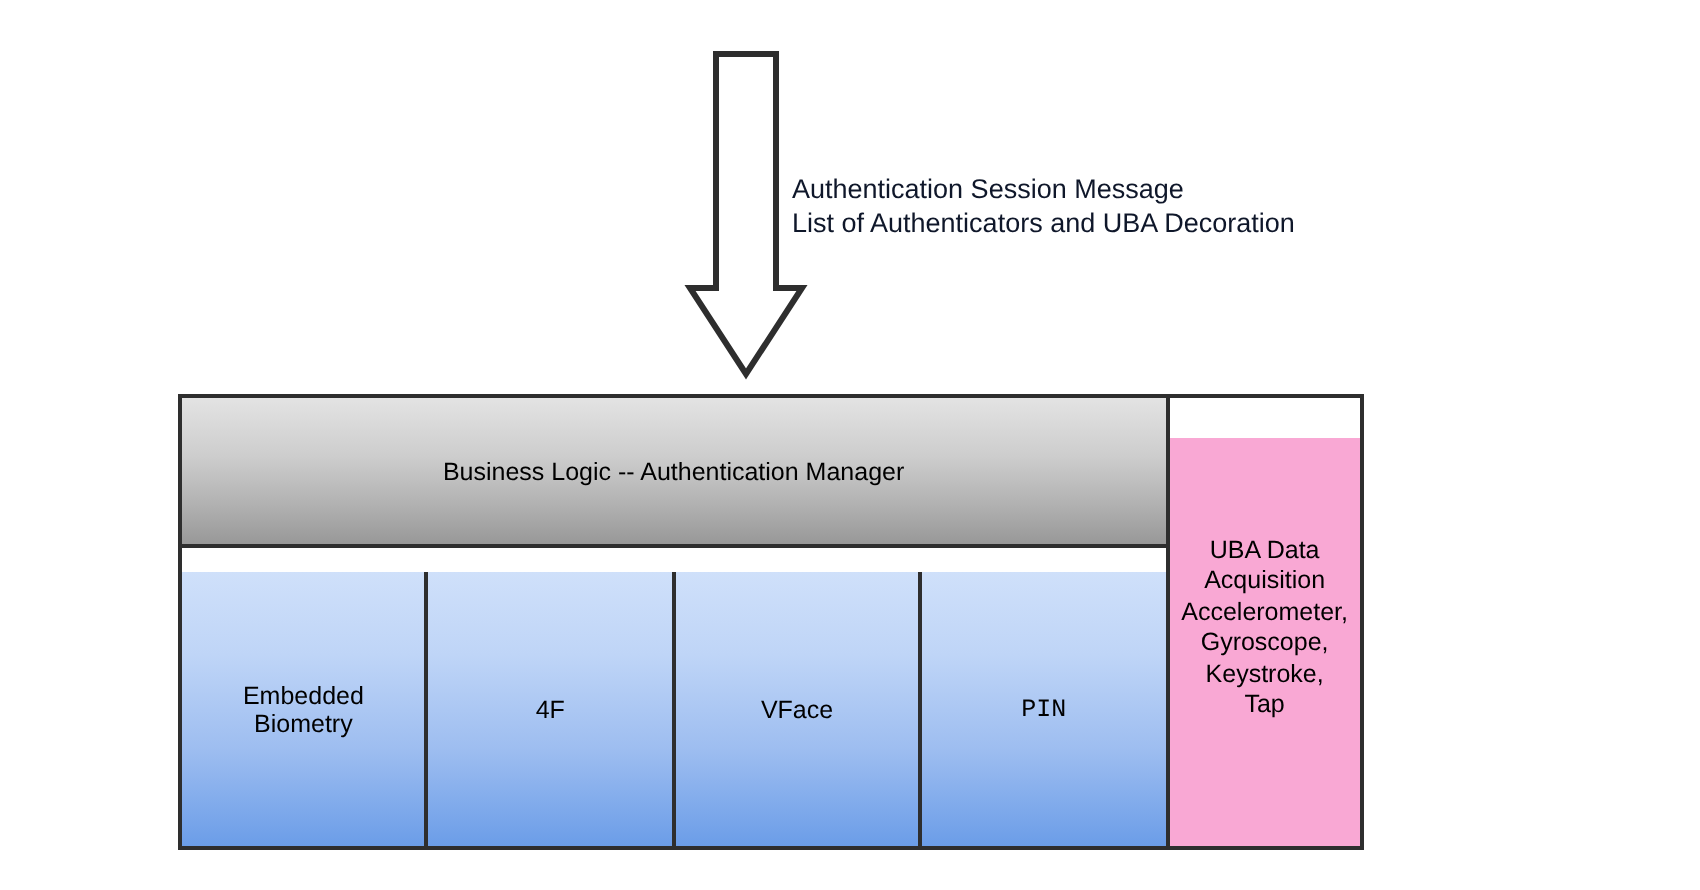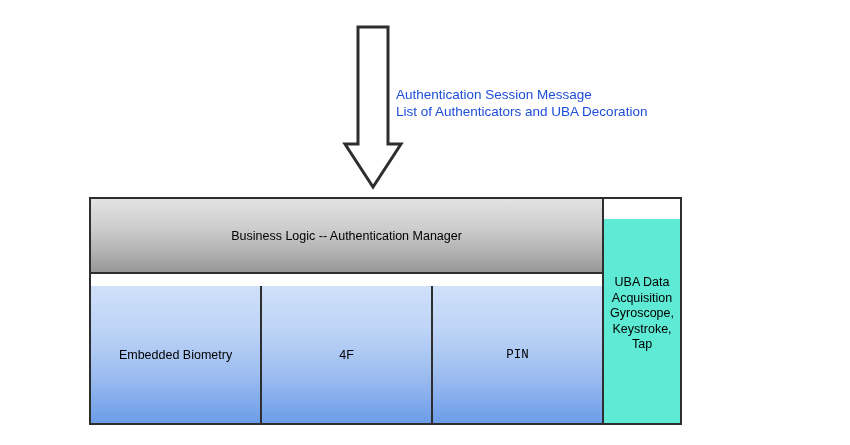--- a/index.html
+++ b/index.html
@@ -37,21 +37,21 @@
   }
 
   
   .arrow-label {
     position: absolute;
     left: 396px;
     top: 86px;
     font-size: 13.5px;
     line-height: 17px;
     white-space: nowrap;
-    color: #1d4ed8;
+    color: #0f172a;
   }
   .arrow-label .line { display: block; }
 
   
   .frame {
     position: absolute;
     left: 89px;
     top: 197px;
     width: 593px;
     height: 228px;
@@ -108,21 +108,21 @@
   .auth-cell .caption {
     font-size: 12.5px;
     color: #000000;
     text-align: center;
     padding: 0 6px;
   }
 
   
   .uba-panel {
     flex: 1;
-    background: #5eead4;
+    background: #f9a8d4;
     display: flex;
     align-items: center;
     justify-content: center;
     margin-top: 20px;
   }
   .uba-panel .caption {
     font-size: 12.5px;
     line-height: 15.5px;
     color: #000000;
     text-align: center;
@@ -158,30 +158,34 @@
       <div class="auth-row">
 
         <div class="auth-cell">
           <span class="caption">Embedded Biometry</span>
         </div>
 
         <div class="auth-cell">
           <span class="caption">4F</span>
         </div>
 
+        <div class="auth-cell">
+          <span class="caption">VFace</span>
+        </div>
 
         <div class="auth-cell">
           <span class="caption">PIN</span>
         </div>
 
       </div>
     </div>
 
     <div class="uba-panel">
       <span class="caption">
         <span class="line">UBA Data Acquisition</span>
+        <span class="line">Accelerometer,</span>
         <span class="line">Gyroscope, Keystroke,</span>
         <span class="line">Tap</span>
       </span>
     </div>
 
   </div>
 </div>
 
 </body></html>

